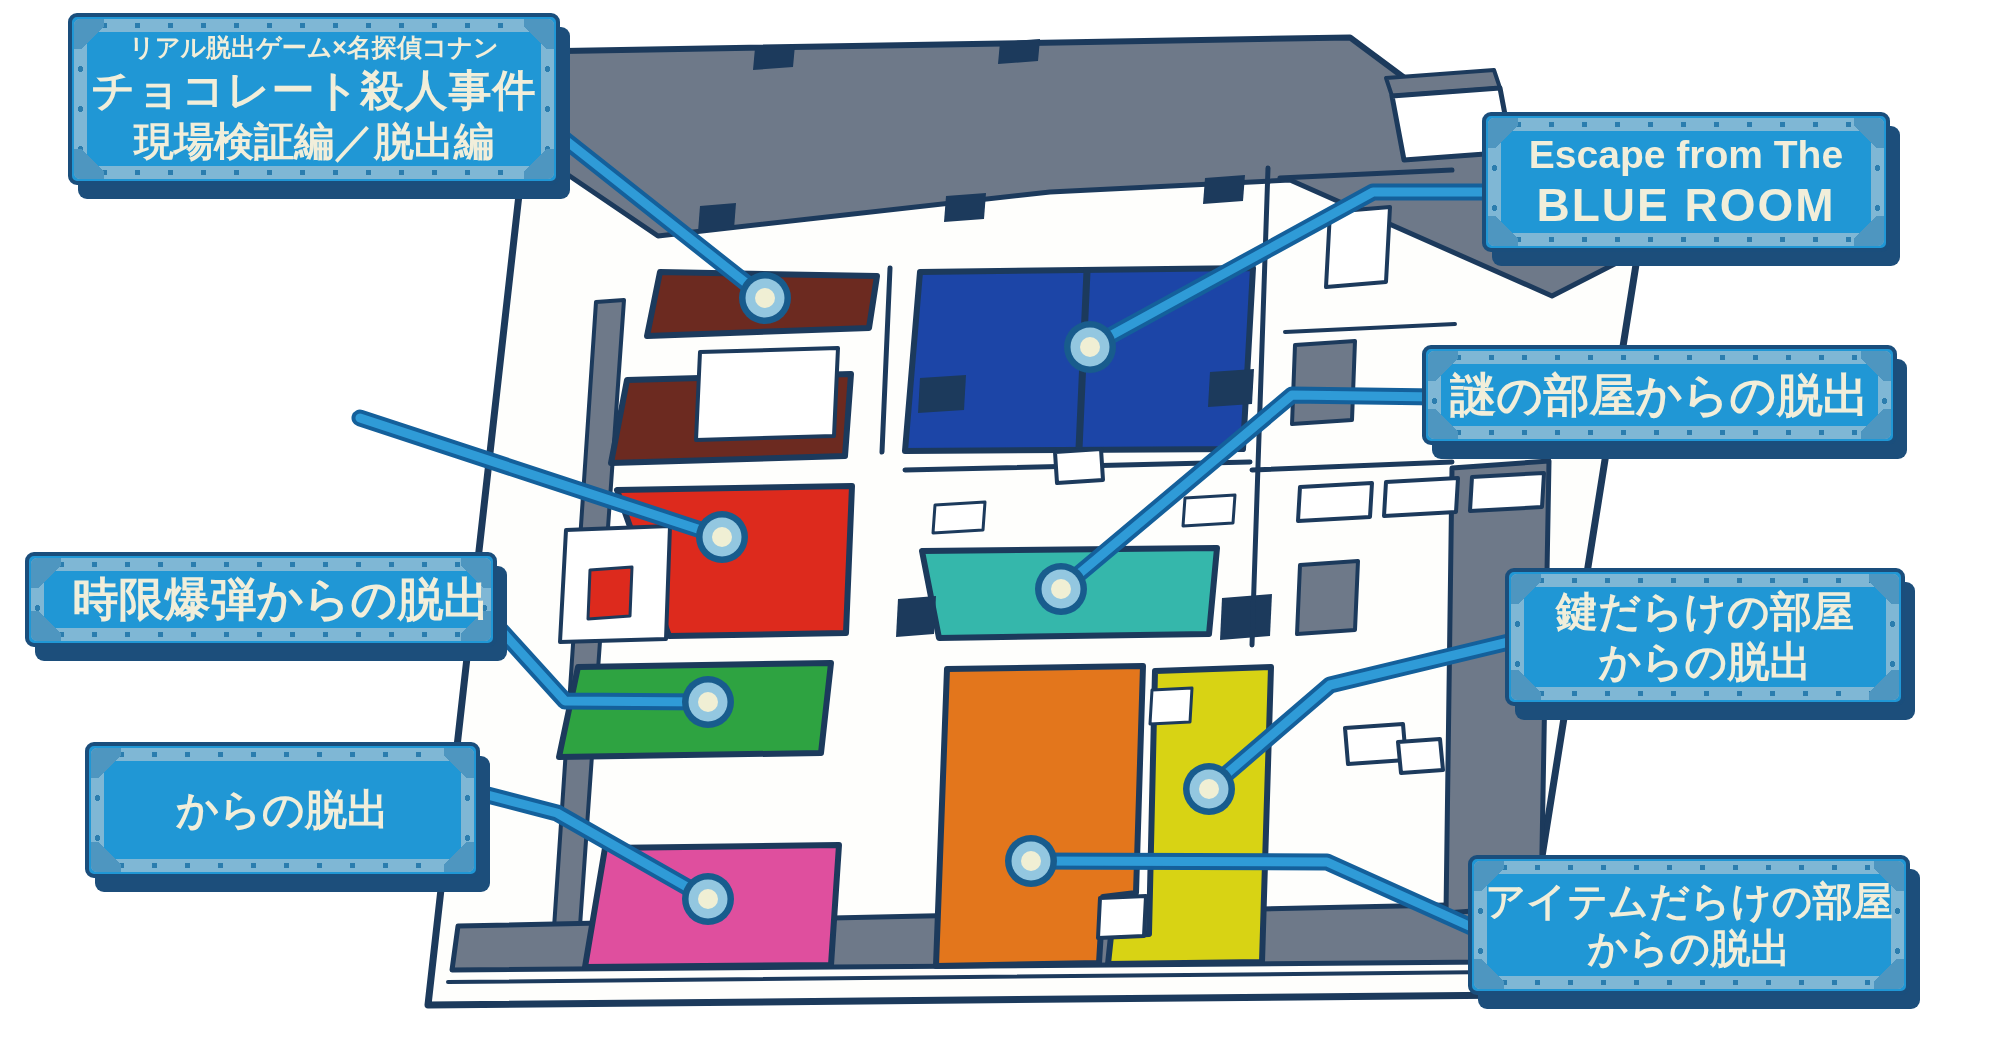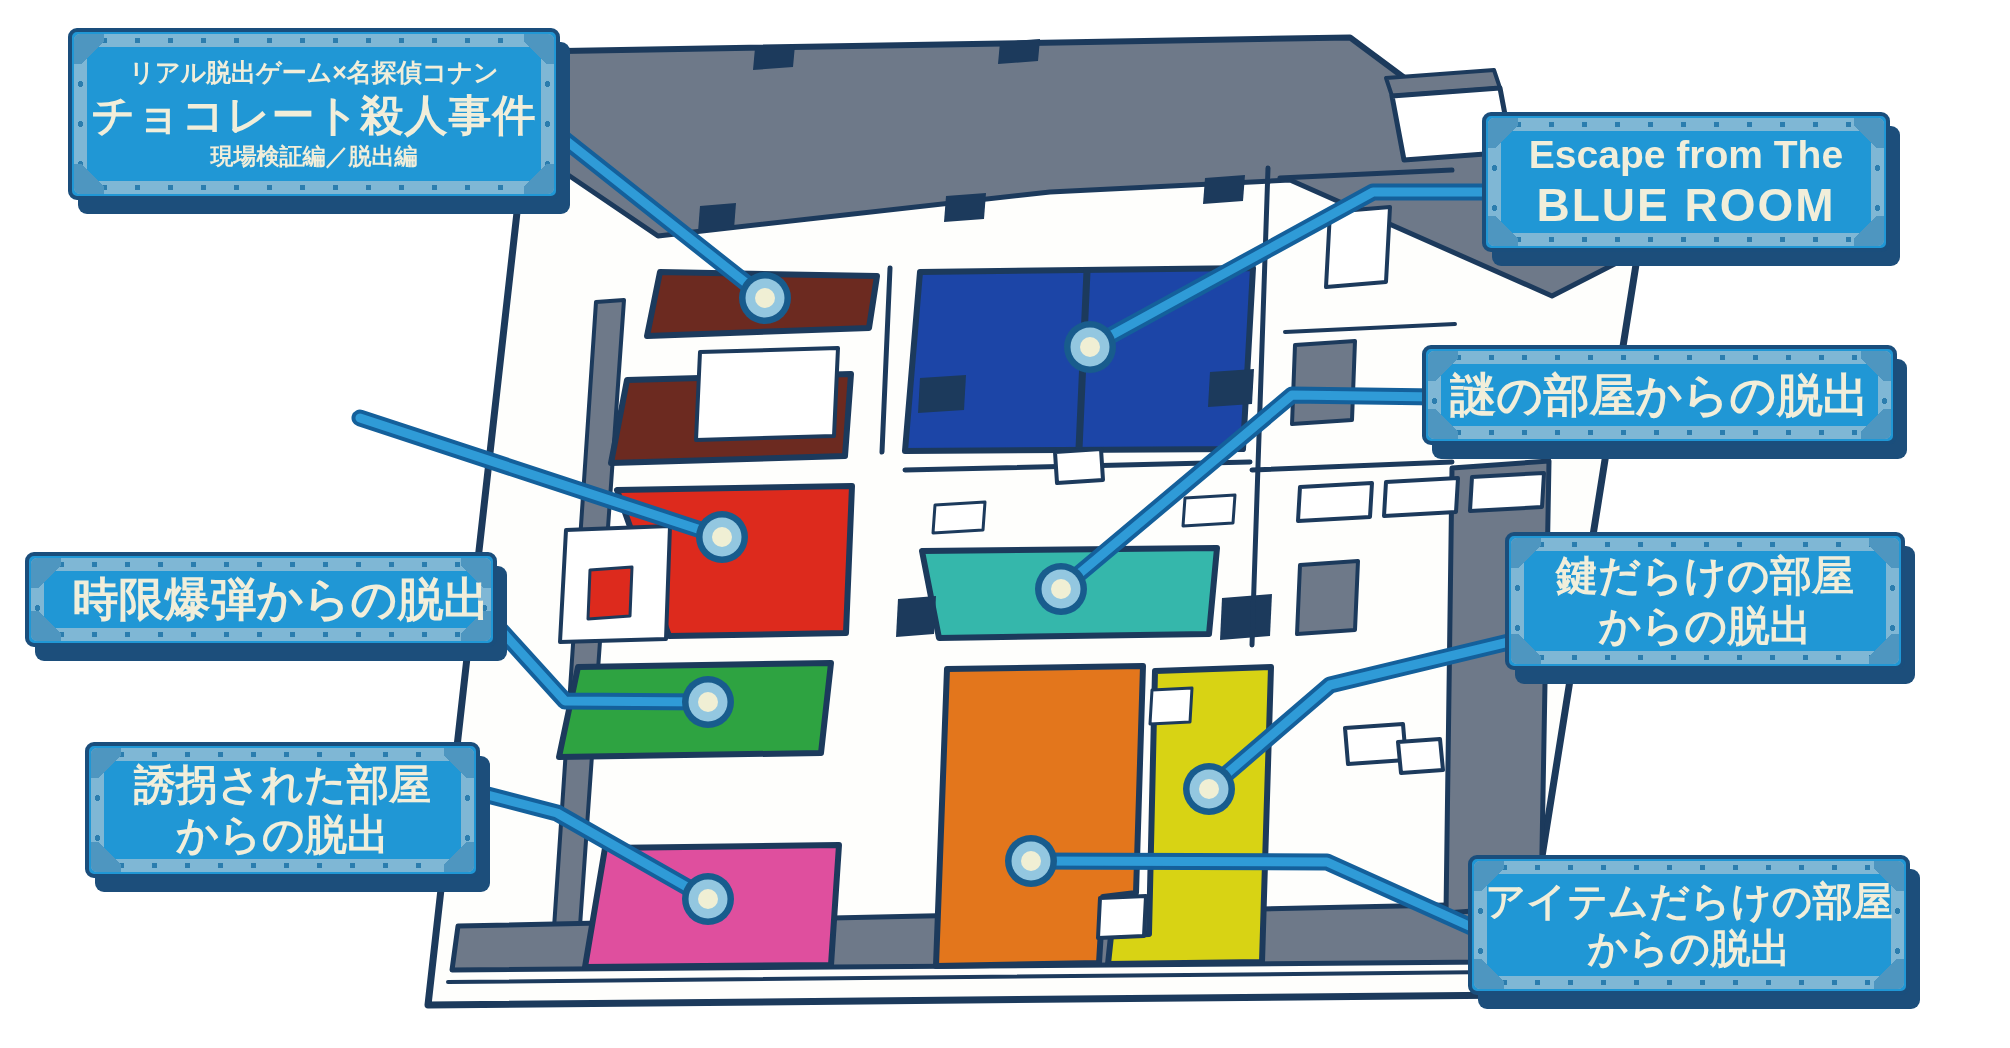--- a/index.html
+++ b/index.html
@@ -20,32 +20,32 @@
       linear-gradient(315deg,#4E96C0 62%,rgba(0,0,0,0) 63%),
       radial-gradient(circle 3px at 16.5px 6.5px,#2B7DAE 97%,rgba(0,0,0,0)),
       radial-gradient(circle 3px at 16.5px 6.5px,#2B7DAE 97%,rgba(0,0,0,0)),
       radial-gradient(circle 3px at 6.5px 20px,#2B7DAE 97%,rgba(0,0,0,0)),
       radial-gradient(circle 3px at 6.5px 20px,#2B7DAE 97%,rgba(0,0,0,0));
     background-size:30px 30px,30px 30px,30px 30px,30px 30px,33px 13px,33px 13px,13px 40px,13px 40px;
     background-position:0 0,100% 0,0 100%,100% 100%,14px 0,14px 100%,0 30px,100% 30px;
     background-repeat:no-repeat,no-repeat,no-repeat,no-repeat,repeat-x,repeat-x,repeat-y,repeat-y;}
   .plate span{display:block;position:relative;z-index:2;white-space:nowrap;}
 
-  #plate-conan{left:68px;top:28px;width:492px;height:172px;}
+  #plate-conan{left:68px;top:13px;width:492px;height:172px;}
   #plate-conan .l1{font-size:25px;}
   #plate-conan .l2{font-size:43px;letter-spacing:1px;margin:2px 0;text-align:center;}
-  #plate-conan .l3{font-size:23px;}
+  #plate-conan .l3{font-size:40px;}
   #plate-nazo{left:120px;top:333px;width:470px;height:97px;font-size:46px;}
   #plate-jigen{left:25px;top:552px;width:472px;height:95px;font-size:46px;padding-left:40px;}
   #plate-yukai{left:85px;top:742px;width:395px;height:136px;font-size:42px;}
   #plate-blue{left:1482px;top:112px;width:408px;height:140px;}
   #plate-blue .l1{font-size:39px;}
   #plate-blue .l2{font-size:46px;letter-spacing:2px;}
   #plate-suspects{left:1422px;top:345px;width:475px;height:100px;font-size:46px;}
-  #plate-keys{left:1505px;top:532px;width:400px;height:138px;font-size:42px;}
+  #plate-keys{left:1505px;top:568px;width:400px;height:138px;font-size:42px;}
   #plate-items{left:1468px;top:855px;width:442px;height:140px;font-size:40px;justify-content:center;}
 </style>
 </head>
 <body>
 
 <div id="stage">
 
   <svg id="map-svg" viewBox="0 0 2010 1048" stroke-linejoin="round" stroke-linecap="round">
 
     <polygon points="535,52 1350,38 1638,252 1520,995 428,1005" fill="#FEFEFC" stroke="#1C3A5C" stroke-width="7"></polygon>
@@ -180,21 +180,20 @@
     <span class="l2">チョコレート殺人事件</span>
     <span class="l3">現場検証編／脱出編</span>
   </div>
 
 
   <div class="plate" id="plate-jigen">
     <span>時限爆弾からの脱出</span>
   </div>
 
   <div class="plate" id="plate-yukai">
-    <span>誘拐された部屋</span>
     <span>からの脱出</span>
   </div>
 
   <div class="plate" id="plate-blue">
     <span class="l1">Escape from The</span>
     <span class="l2">BLUE ROOM</span>
   </div>
 
   <div class="plate" id="plate-suspects">
     <span>謎の部屋からの脱出</span>

